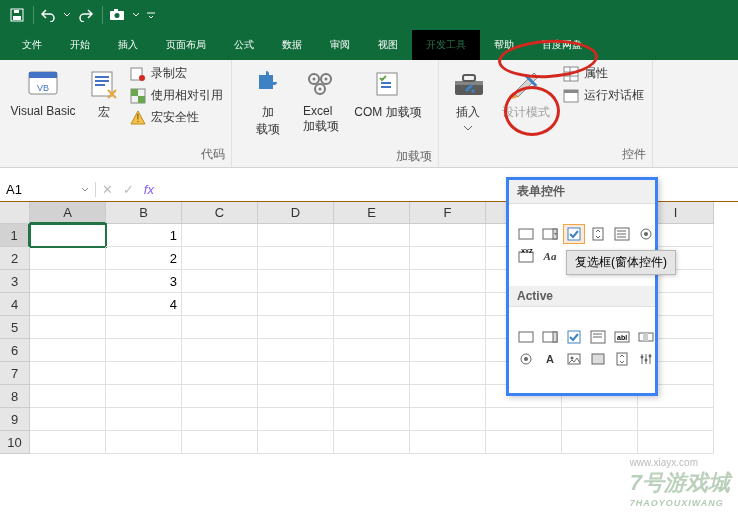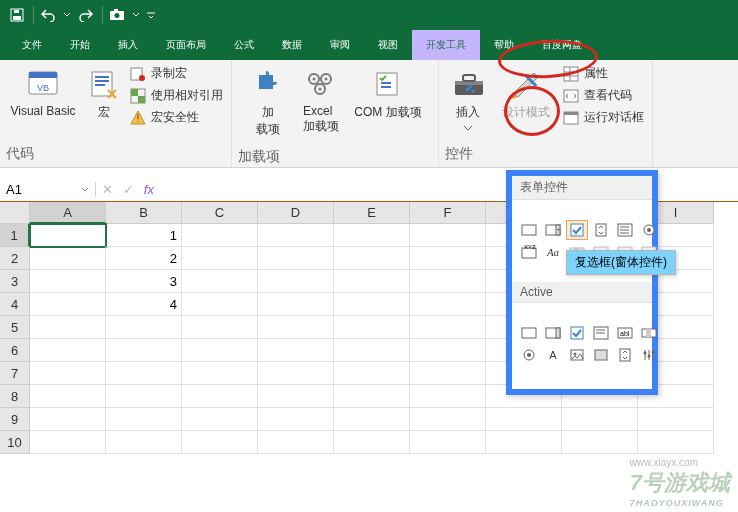--- a/index.html
+++ b/index.html
@@ -6,29 +6,29 @@
 body { width: 738px; height: 512px; background: #fff; overflow: hidden; position: relative; }
 
 
 .titlebar { height: 30px; background: linear-gradient(#0f6b3a,#0f6b3a); display: flex; align-items: center; padding: 0 6px; }
 .titlebar .qat-btn { width: 22px; height: 22px; display: flex; align-items: center; justify-content: center; color: #fff; margin-right: 2px; }
 .qat-sep { width: 1px; height: 18px; background: rgba(255,255,255,.25); margin: 0 3px; }
 
 
 .tabrow { height: 30px; background: #0f6b3a; display: flex; align-items: stretch; padding-left: 8px; }
 .tab { color: #fff; font-size: 10px; padding: 0 14px; display: flex; align-items: center; cursor: pointer; position: relative; }
-.tab.active { background: #c4b5fd; color: #217346; font-weight: 500; }
+.tab.active { background: #000000; color: #217346; font-weight: 500; }
 .red-ring { position: absolute; border: 3px solid #d4281f; border-radius: 50%; pointer-events: none; }
 #ring1 { width: 100px; height: 38px; left: 498px; top: 40px; transform: rotate(-3deg); }
 #ring2 { width: 56px; height: 50px; left: 504px; top: 86px; }
 
 
 .ribbon { height: 108px; background: #f3f3f3; border-bottom: 1px solid #d4d4d4; display: flex; }
 .group { border-right: 1px solid #e1e1e1; display: flex; flex-direction: column; justify-content: space-between; padding: 4px 6px 2px; }
-.group-label { text-align: left; font-size: 14px; color: #666; padding: 2px 0; margin-top: 8px; }
+.group-label { text-align: right; font-size: 12px; color: #666; padding: 2px 0; margin-top: 8px; }
 .group-body { display: flex; align-items: flex-start; gap: 6px; flex: 1; }
 .big-btn { display: flex; flex-direction: column; align-items: center; justify-content: flex-start; width: 60px; font-size: 12px; color: #333; gap: 4px; padding-top: 4px; }
 .big-btn .ico { width: 32px; height: 32px; display: flex; align-items: center; justify-content: center; }
 .small-list { display: flex; flex-direction: column; gap: 3px; font-size: 12px; color: #333; }
 .small-item { display: flex; align-items: center; gap: 5px; padding: 1px 2px; }
 .small-item .ico { width: 16px; height: 16px; display: flex; align-items: center; justify-content: center; }
 
 
 .fbar { height: 24px; border-bottom: 1px solid #a16207; display: flex; align-items: center; font-size: 13px; }
 .namebox { width: 96px; border-right: 1px solid #d4d4d4; padding: 0 6px; display: flex; align-items: center; justify-content: space-between; }
@@ -41,26 +41,26 @@
 .corner { width: 30px; background: #e6e6e6; border-right: 1px solid #ccc; border-bottom: 1px solid #ccc; }
 .colhdr { width: 76px; background: #e6e6e6; border-right: 1px solid #ccc; border-bottom: 1px solid #ccc; text-align: center; font-size: 13px; color: #333; line-height: 22px; }
 .colhdr.sel { background: #d2d2d2; border-bottom: 2px solid #217346; }
 .row { display: flex; height: 23px; }
 .rowhdr { width: 30px; background: #e6e6e6; border-right: 1px solid #ccc; border-bottom: 1px solid #ccc; text-align: center; font-size: 13px; color: #333; line-height: 23px; }
 .rowhdr.sel { background: #d2d2d2; border-right: 2px solid #217346; }
 .cell { width: 76px; border-right: 1px solid #e0e0e0; border-bottom: 1px solid #e0e0e0; font-size: 13px; padding: 0 4px; text-align: right; line-height: 23px; }
 .cell.active { outline: 2px solid #217346; outline-offset: -1px; }
 
 
-.dropdown { position: absolute; left: 506px; top: 170px; width: 152px; background: #fff; border: 6px solid #3b82f6; box-shadow: 2px 2px 6px rgba(0,0,0,.2); font-size: 12px; padding-bottom: 4px; }
+.dropdown { position: absolute; left: 506px; top: 177px; width: 152px; background: #fff; border: 3px solid #3b82f6; box-shadow: 2px 2px 6px rgba(0,0,0,.2); font-size: 12px; padding-bottom: 4px; font-weight: bold; }
 .dropdown .sec-title { background: #f0f0f0; color: #5c5c5c; padding: 3px 8px; border-bottom: 1px solid #e0e0e0; }
 .ctrl-grid { display: grid; grid-template-columns: repeat(6, 22px); gap: 2px; padding: 20px 6px; }
 .ctrl { width: 22px; height: 20px; border: 1px solid transparent; display: flex; align-items: center; justify-content: center; font-size: 11px; color: #3b3b3b; }
 .ctrl.hl { border: 1px solid #f3a447; background: #fdeada; }
-.tooltip { position: absolute; left: 566px; top: 250px; background: #7dd3fc; border: 1px solid #b7b7b7; padding: 3px 8px; font-size: 12px; box-shadow: 1px 1px 4px rgba(0,0,0,.2); white-space: nowrap; }
+.tooltip { position: absolute; left: 566px; top: 250px; background: #e5e5e5; border: 1px solid #b7b7b7; padding: 3px 8px; font-size: 12px; box-shadow: 1px 1px 4px rgba(0,0,0,.2); white-space: nowrap; }
 
 
 .wm { position: absolute; right: 8px; bottom: 4px; font-size: 22px; color: rgba(60,120,60,.35); font-weight: bold; font-style: italic; pointer-events: none; }
 .wm small { display:block; font-size:9px; letter-spacing:1px; color: rgba(60,120,60,.4);}
 .wm2 { position:absolute; right: 40px; bottom: 44px; font-size:10px; color: rgba(120,120,120,.5);}
 svg { display: block; }
 </style>
 </head>
 <body>
 
@@ -256,29 +256,20 @@
                 <line x1="1" y1="10" x2="15" y2="10" stroke="#888"></line>
                 <line x1="7" y1="1" x2="7" y2="15" stroke="#888"></line>
               </svg>
             </span>
           <span>属性</span>
         </div>
         <div class="small-item">
           <span class="ico">
               <svg width="16" height="16">
                 <rect x="1" y="2" width="14" height="12" fill="#fff" stroke="#888"></rect>
-                <path d="M5 6 L3 8 L5 10 M11 6 L13 8 L11 10" stroke="#4472c4" fill="none"></path>
-              </svg>
-            </span>
-          <span>查看代码</span>
-        </div>
-        <div class="small-item">
-          <span class="ico">
-              <svg width="16" height="16">
-                <rect x="1" y="2" width="14" height="12" fill="#fff" stroke="#888"></rect>
                 <rect x="1" y="2" width="14" height="3" fill="#888"></rect>
               </svg>
             </span>
           <span>运行对话框</span>
         </div>
       </div>
     </div>
     <div class="group-label">控件</div>
   </div>
 </div>

